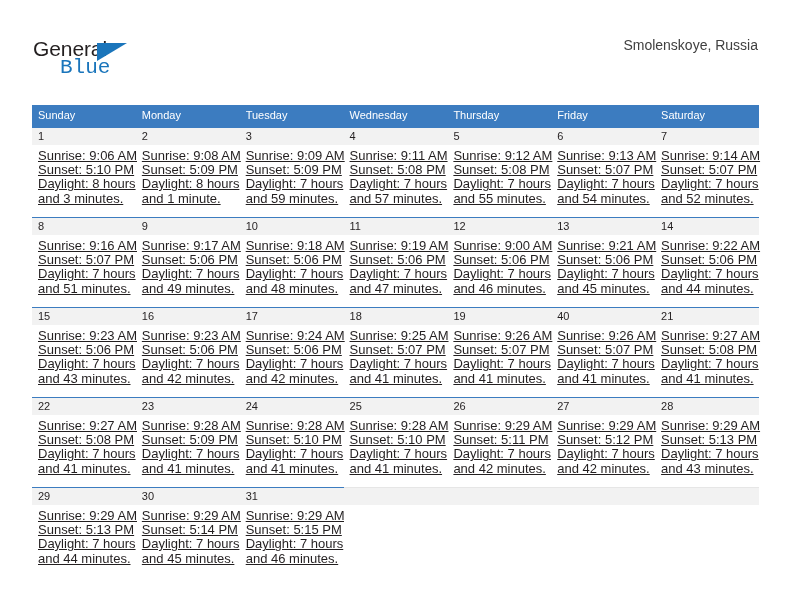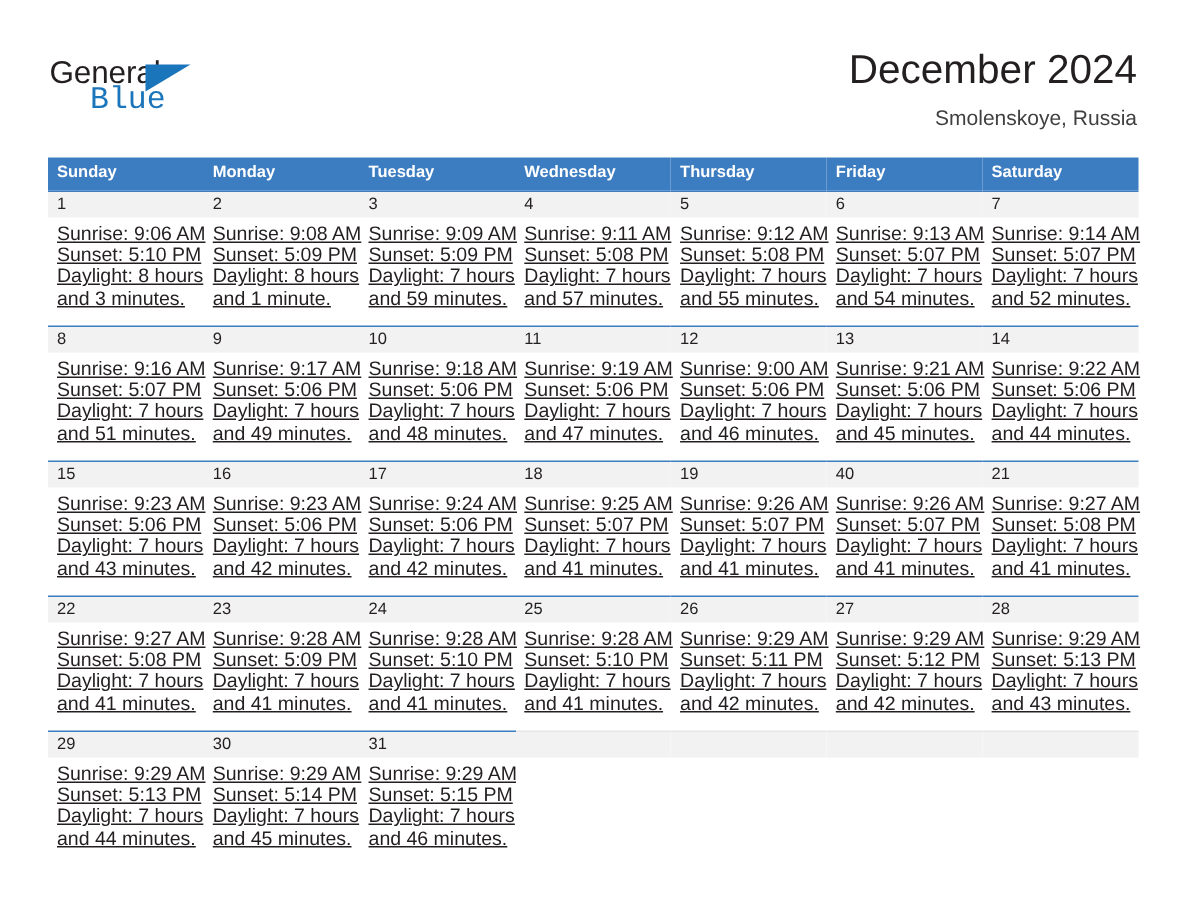--- a/index.html
+++ b/index.html
@@ -97,21 +97,21 @@
     left: 32px;
     top: 105px;
     width: 727px;
     border-collapse: collapse;
     table-layout: fixed;
   }
   .calendar th {
     background: #3c7cc0;
     color: #ffffff;
     font-size: 11px;
-    font-weight: bold;
+    font-weight: normal;
     text-align: left;
     padding: 4px 0 5px 6px;
     line-height: 13px;
     border: none;
   }
   .calendar td {
     vertical-align: top;
     padding: 0;
     border: none;
     width: 103.85px;
@@ -164,21 +164,20 @@
 
   <div class="header">
 
     <div class="logo">
       <span class="logo-general">General</span>
       <span class="logo-triangle"></span>
       <span class="logo-blue">Blue</span>
     </div>
 
     <div class="title-block">
-      <div class="cal-title">December 2024</div>
       <div class="cal-subtitle">Smolenskoye, Russia</div>
     </div>
 
   </div>
 
   <table class="calendar">
     <thead>
       <tr>
         <th>Sunday</th>
         <th>Monday</th>

